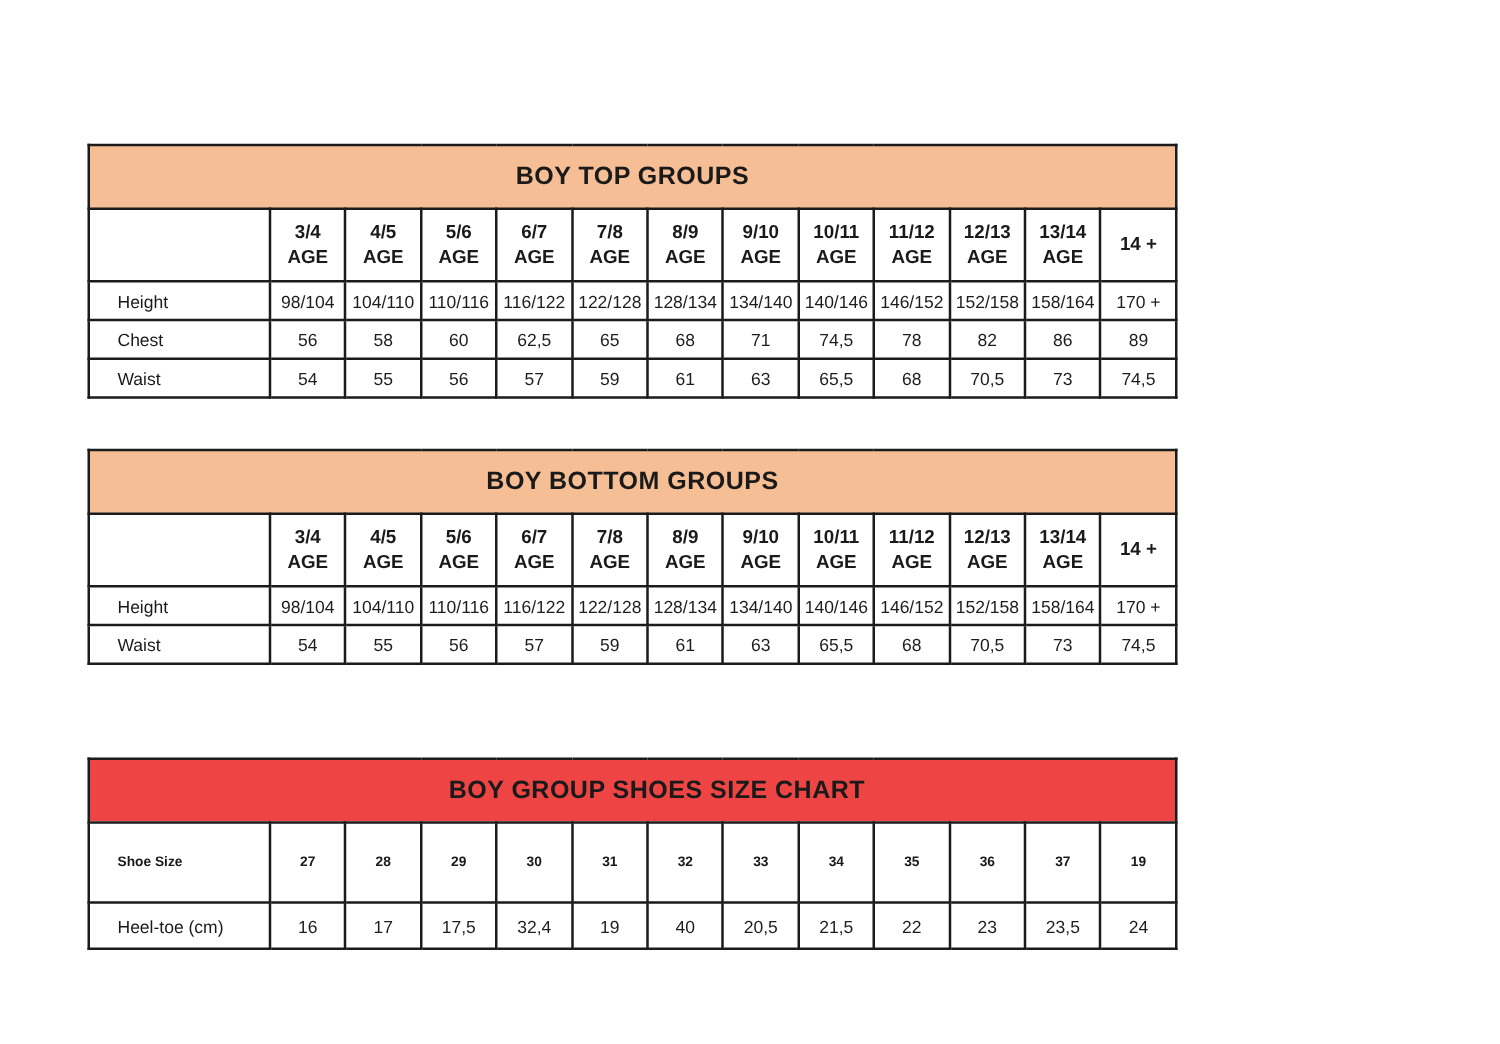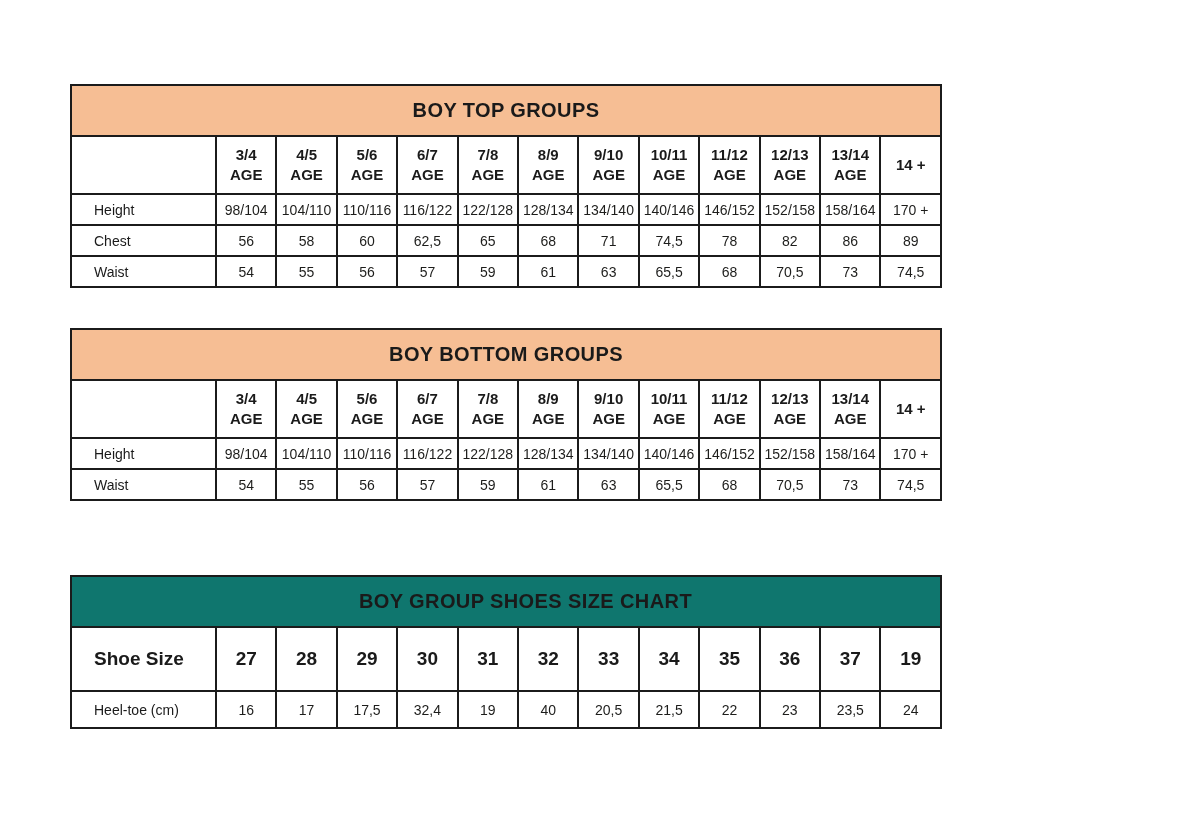--- a/index.html
+++ b/index.html
@@ -11,20 +11,21 @@
     color: #1d1d1b;
   }
   .page { position: relative; width: 1200px; height: 835px; overflow: hidden; }
 
   table.size-table {
     position: absolute;
     left: 70px;
     width: 872px;
     border-collapse: collapse;
     table-layout: fixed;
+    margin-top: 31px;
   }
   .t1 { top: 84px; }
   .t2 { top: 328px; }
   .t3 { top: 575px; }
 
   .size-table th, .size-table td {
     border: 2px solid #1b1b1b;
     text-align: center;
     vertical-align: middle;
     padding: 0;
@@ -54,21 +55,21 @@
   .size-table tbody td { height: 31px; font-size: 14px; font-weight: normal; }
 
   td.row-label, th.row-label {
     text-align: left;
     padding-left: 22px;
     font-weight: bold;
     font-size: 14.5px;
     color: #1a1a1a;
   }
 
-  .t3 .shoe-th { height: 64px; font-size: 19px; font-weight: bold; color: #1a1a1a; }
+  .t3 .shoe-th { height: 64px; font-size: 11px; font-weight: bold; color: #1a1a1a; }
   .t3 tbody td { height: 37px; }
 </style>
 </head>
 <body>
 
 <div class="page">
 
   <table class="size-table t1">
     <colgroup>
         <col class="col-label">
@@ -274,21 +275,21 @@
     </tbody>
   </table>
 
   <table class="size-table t3">
     <colgroup>
         <col class="col-label">
         <col span="12">
       </colgroup>
     <thead>
       <tr>
-        <th colspan="13" class="title-band" style="background: #0f766e; padding-left: 39px;">BOY GROUP SHOES SIZE CHART</th>
+        <th colspan="13" class="title-band" style="background: #ef4444; padding-left: 39px;">BOY GROUP SHOES SIZE CHART</th>
       </tr>
       <tr>
         <th class="row-label shoe-th">Shoe Size</th>
         <th class="shoe-th">27</th>
         <th class="shoe-th">28</th>
         <th class="shoe-th">29</th>
         <th class="shoe-th">30</th>
         <th class="shoe-th">31</th>
         <th class="shoe-th">32</th>
         <th class="shoe-th">33</th>

